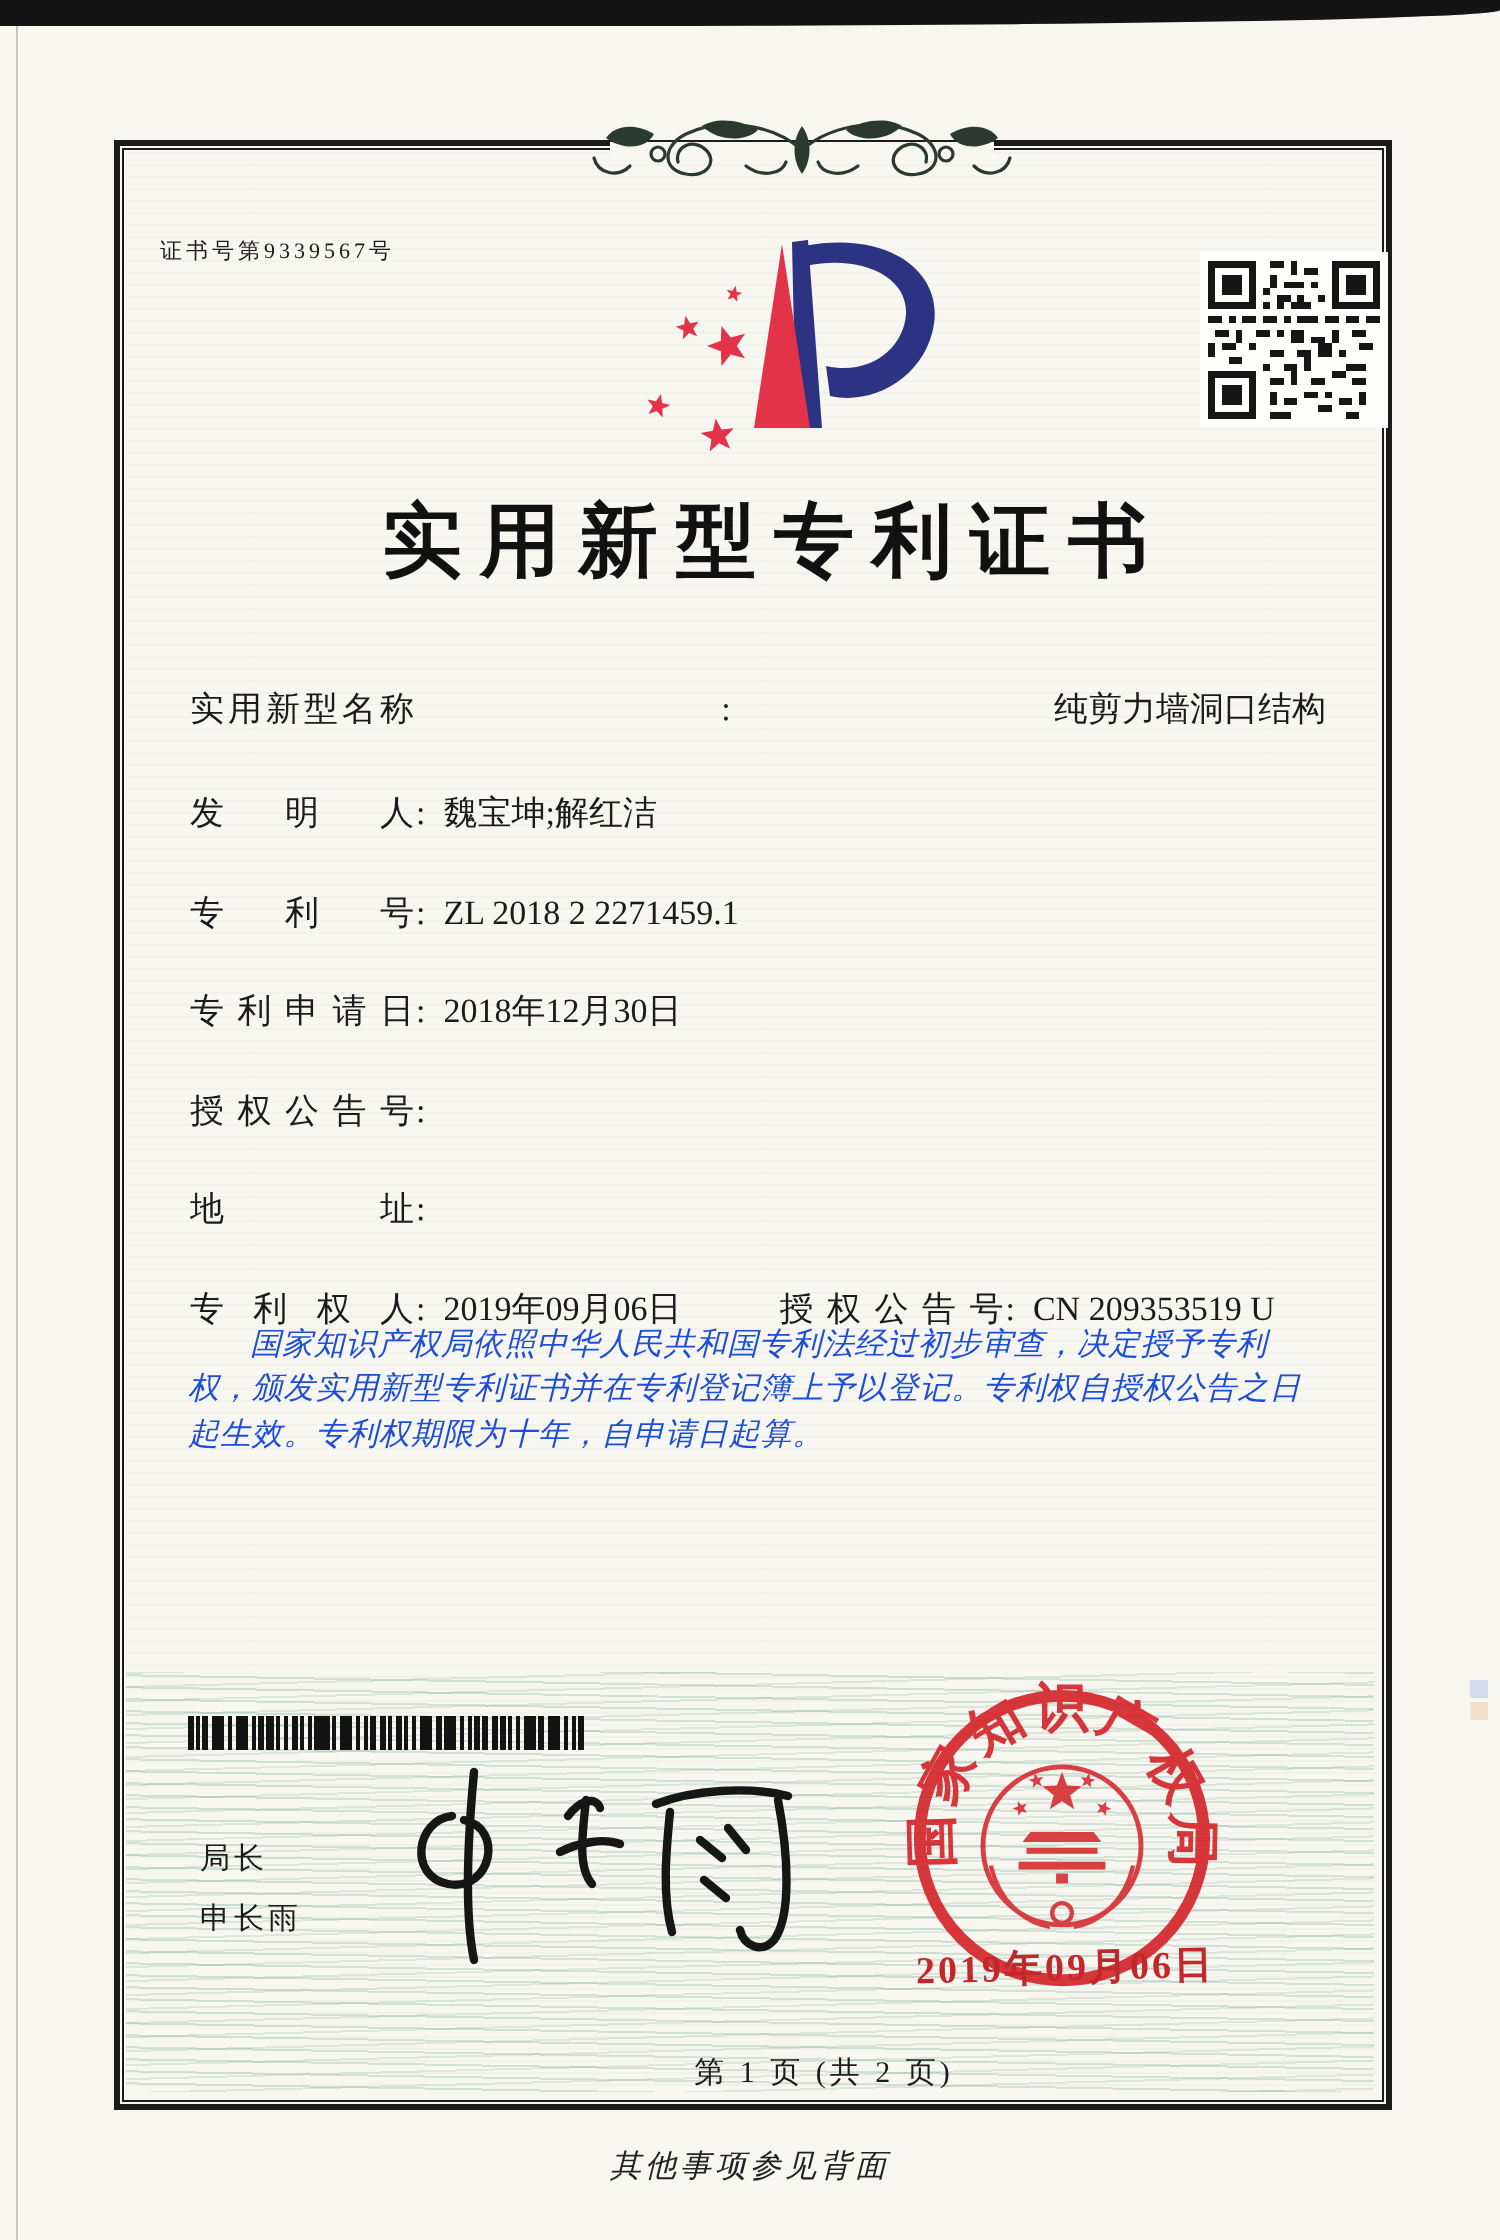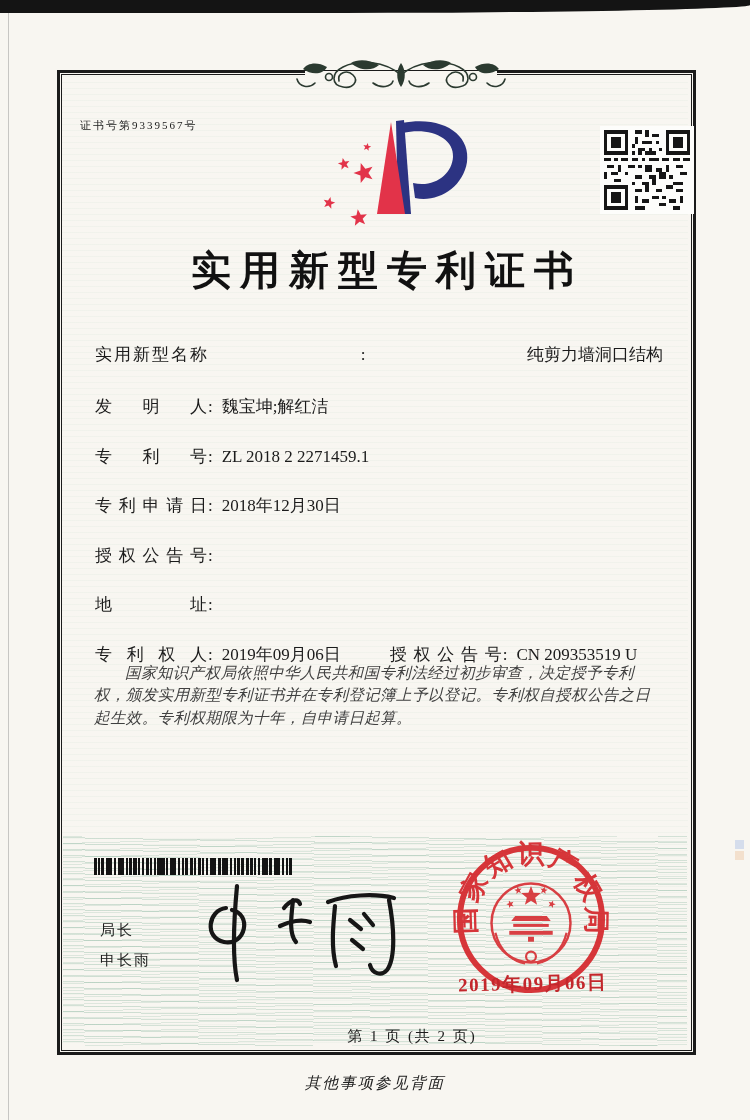--- a/index.html
+++ b/index.html
@@ -26,21 +26,21 @@
   .qr svg{width:100%;height:100%;}
   .title{position:absolute;top:243px;left:0;width:750px;text-align:center;
     font-size:40px;font-weight:700;letter-spacing:9px;padding-left:24px;box-sizing:border-box;color:#111;}
   .fields{position:absolute;left:95px;top:343px;width:568px;font-size:17px;}
   .frow{display:flex;align-items:baseline;margin-bottom:26.5px;white-space:nowrap;}
   .frow:first-child{margin-bottom:29px;justify-content:space-between;}
   .flabel{flex:0 0 112px;text-align:justify;text-align-last:justify;}
   .fcolon{margin:0 9px 0 1px;}
   .fval1{flex:0 0 168px;}
   .paragraphs{position:absolute;left:94px;top:662px;width:565px;font-size:15.5px;line-height:22.3px;
-    font-style:italic;letter-spacing:.4px;color:#404040;}
+    font-style:italic;letter-spacing:.4px;color:#1d4ed8;}
   .paragraphs p{margin:0;text-indent:2em;}
   .barcode{position:absolute;left:94px;top:858px;width:200px;height:17px;
     background:
       repeating-linear-gradient(90deg,#131313 0 2px,rgba(0,0,0,0) 2px 4px),
       repeating-linear-gradient(90deg,#131313 0 1px,rgba(0,0,0,0) 1px 7px),
       repeating-linear-gradient(90deg,#131313 0 3px,rgba(0,0,0,0) 3px 13px);}
   .director{position:absolute;left:100px;top:915px;font-size:15px;line-height:30px;letter-spacing:2px;}
   .signature{position:absolute;left:192px;top:878px;width:215px;height:108px;}
   .seal{position:absolute;left:452px;top:840px;width:158px;height:158px;opacity:.93;}
   .seal-date{position:absolute;left:458px;top:971px;font-size:19px;font-weight:700;color:#c3272c;

